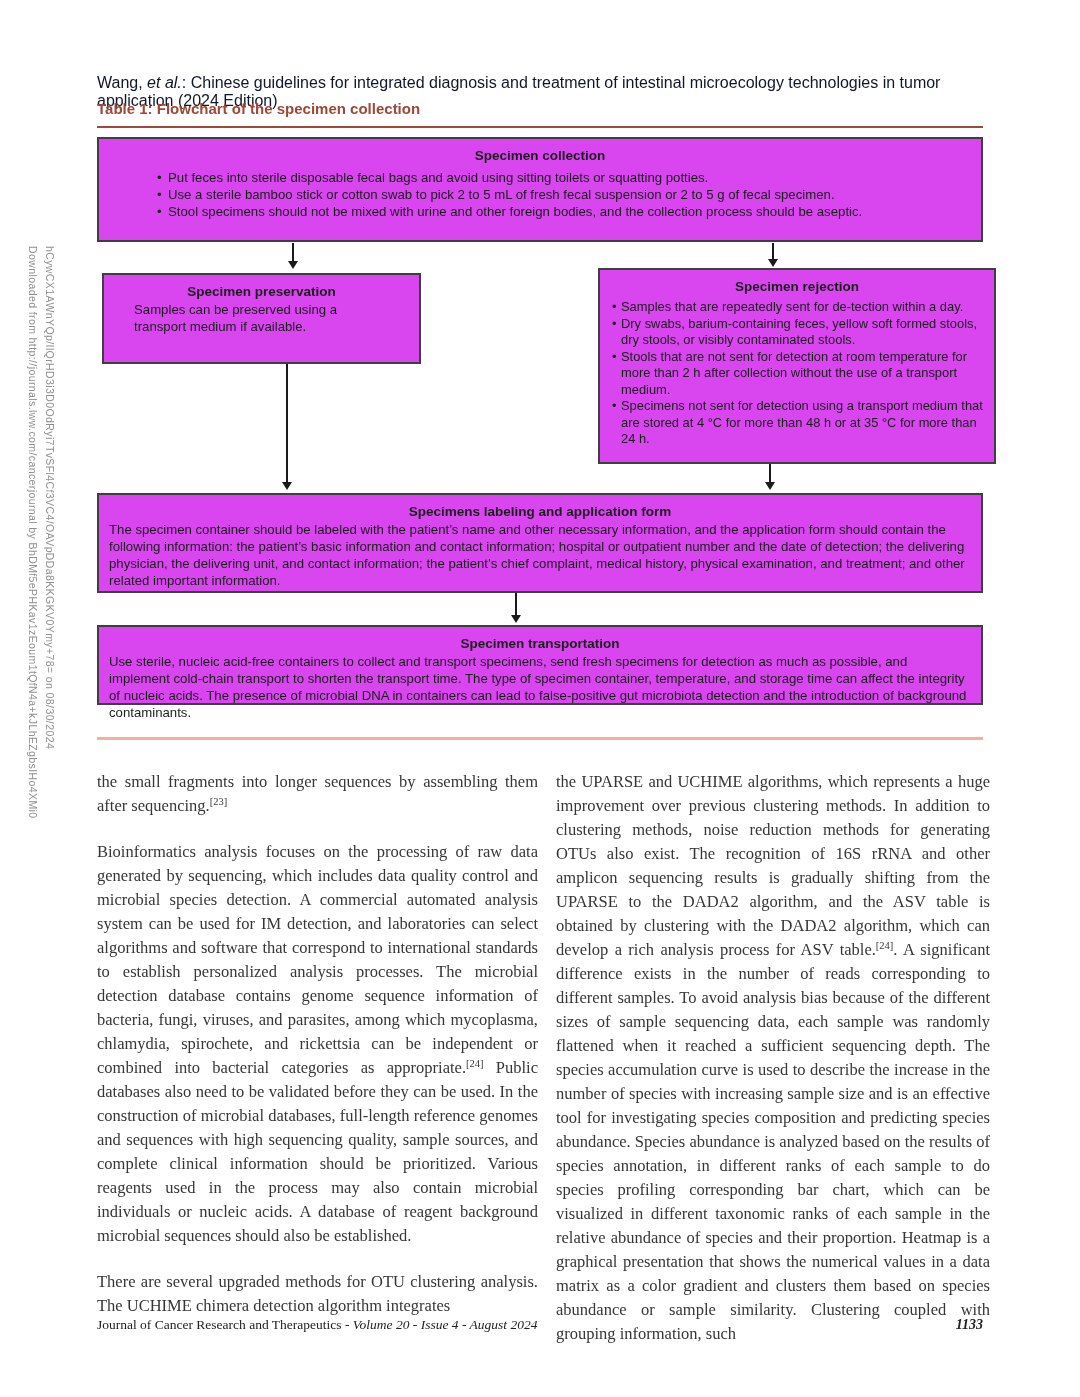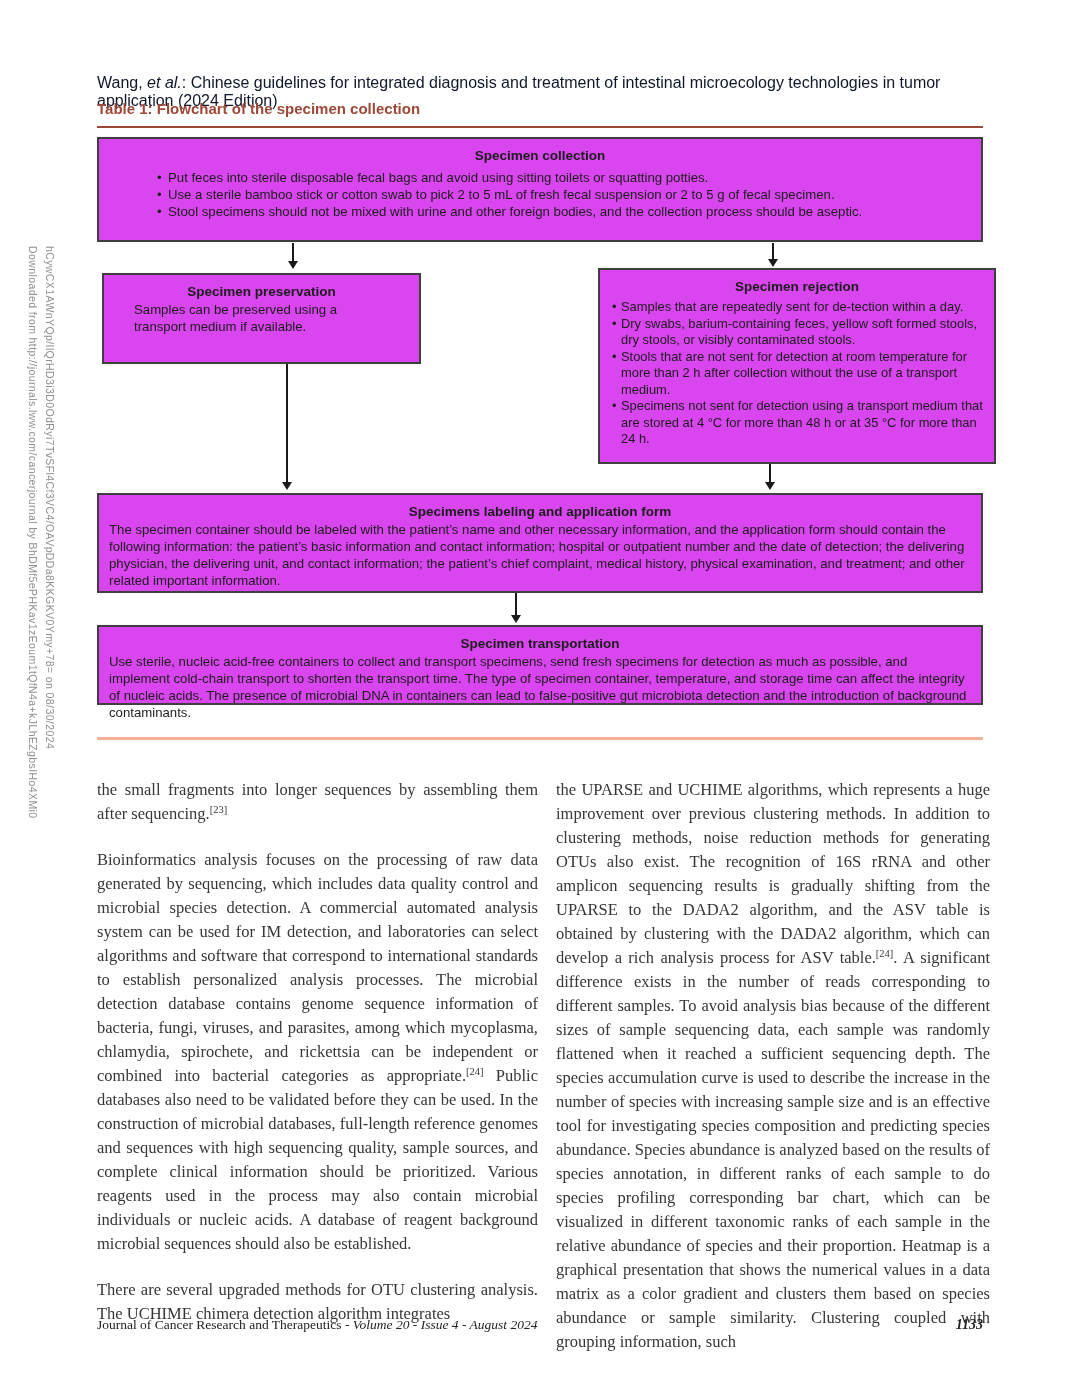--- a/index.html
+++ b/index.html
@@ -66,21 +66,21 @@
   .a5 { left:418px; top:457px; height:22px; }
 
   
   .col {
     position:absolute; top:770px;
     font-family:"Liberation Serif", serif; font-size:16.5px; line-height:24px;
     color:#363636; text-align:justify;
   }
   .col-left  { left:97px;  width:441px; }
   .col-right { left:556px; width:434px; }
-  .col p { margin:8px 0 22px 0; }
+  .col p { margin:0 0 22px 0; }
   .col sup { font-size:10.5px; line-height:0; }
 
   
   .footer {
     position:absolute; left:97px; top:1317px; width:886px;
     display:flex; justify-content:space-between; align-items:baseline;
     font-family:"Liberation Serif", serif; font-size:13.5px; color:#222;
   }
   .footer .issue { font-style:italic;margin-top:10px; }
   .footer .pageno { font-weight:bold; font-style:italic; font-size:14px; }

